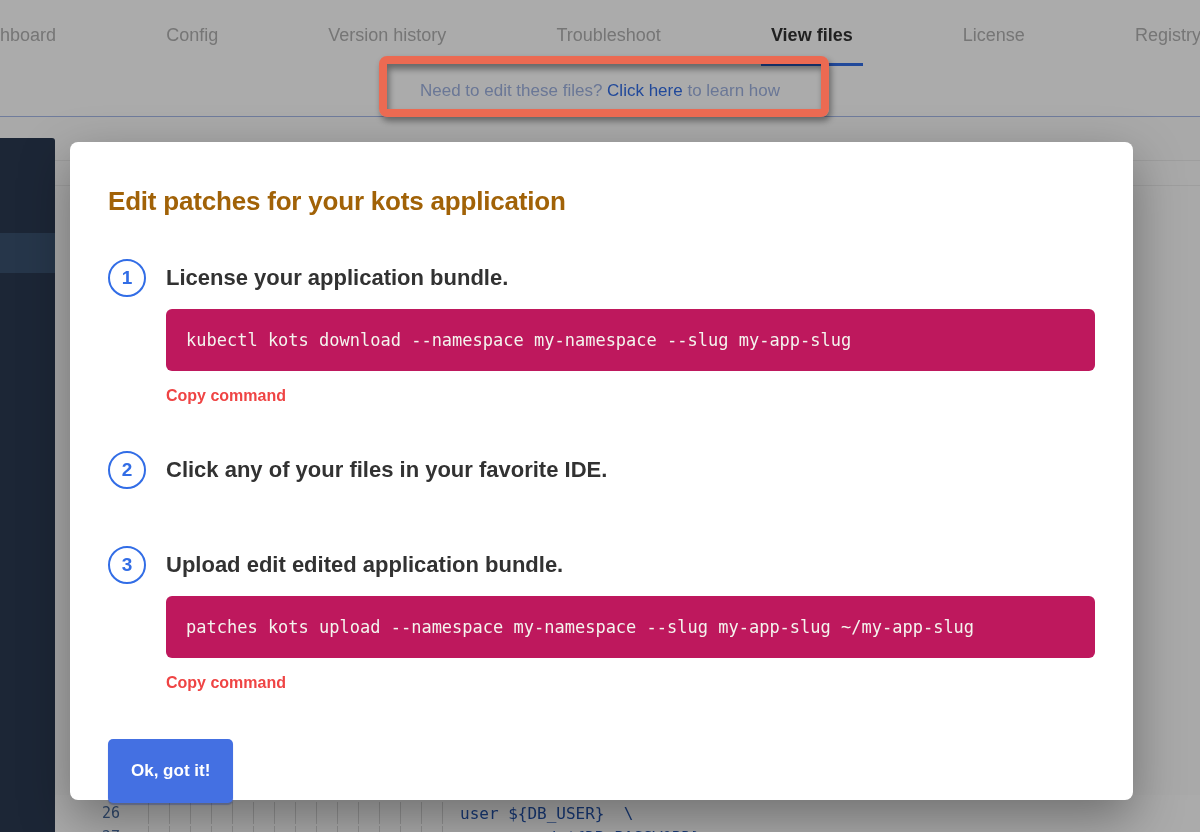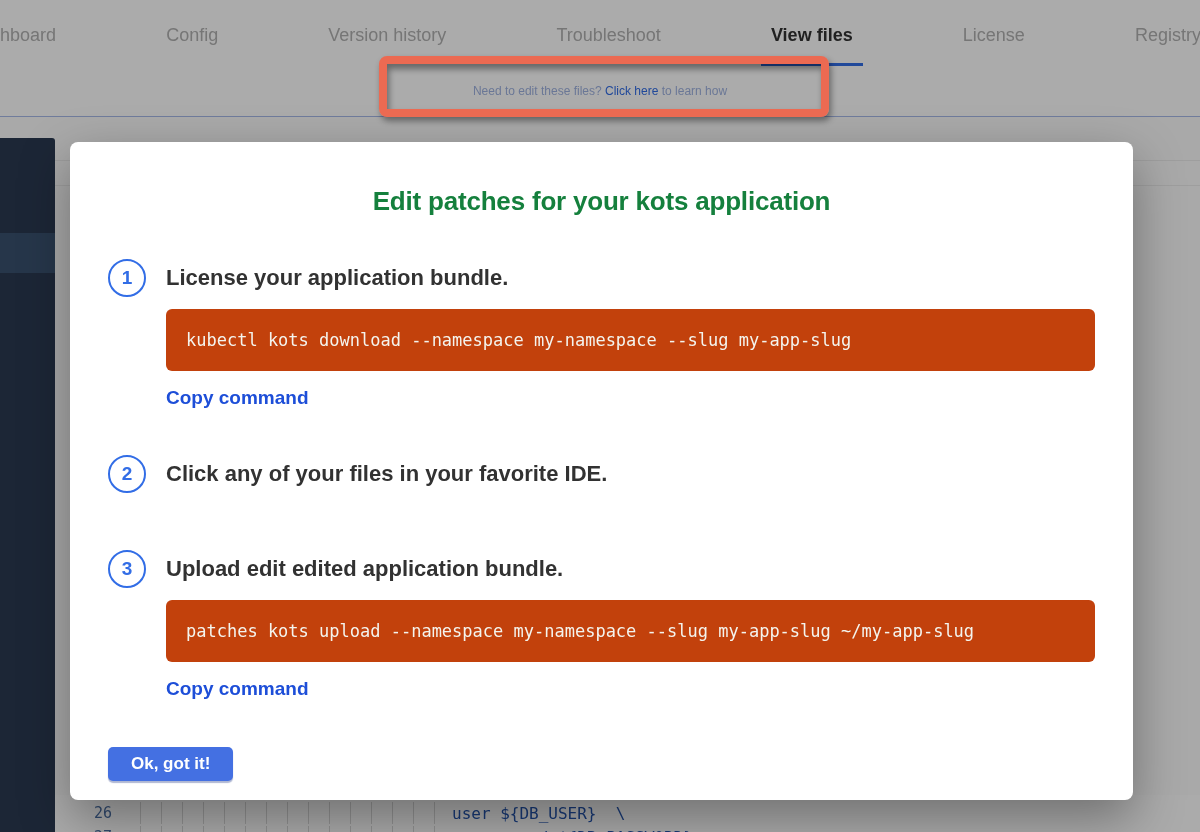--- a/index.html
+++ b/index.html
@@ -15,34 +15,34 @@
              padding:22px 10px 14px 10px; border-bottom:3px solid transparent;
              white-space:nowrap; cursor:pointer; }
   .nav-tab.first { margin-left:-42px; }
   .nav-tab.last  { margin-right:-78px; }
   .nav-tab.active { color:#323232; font-weight:700; border-bottom-color:#326de6; }
 
   
   .banner { position:absolute; left:0; top:66px; width:1200px; height:51px;
             background:#ffffff; border-bottom:1px solid #a7b9e9;
             display:flex; align-items:center; justify-content:center;
-            font-size:12px; color:#9fb2e0; z-index:1; white-space:pre; }
+            font-size:17px; color:#9fb2e0; z-index:1; white-space:pre; }
   .banner .link { color:#326de6; font-weight:400; cursor:pointer; }
 
   
   .content { position:absolute; left:0; top:117px; width:1200px; bottom:0;
              background:#fcfcfc; z-index:1; }
   .content .row-line { position:absolute; left:0; right:0; height:1px; background:#ececec; }
   .sidebar { position:absolute; left:0; top:21px; bottom:0; width:55px;
              background:#2a3951; border-radius:0 3px 0 0; }
   .sidebar .selected { position:absolute; left:0; top:95px; width:55px; height:40px;
              background:#3a516f; }
 
   .editor { position:absolute; left:55px; right:0; top:678px; bottom:0;
-            background:#ffffff; font-family:"DejaVu Sans Mono", monospace; }
+            background:#ffffff; font-family:"DejaVu Sans Mono", monospace;padding-left:8px; }
   .code-row { display:flex; align-items:center; height:22px; margin-top:2px; }
   .code-row:first-child { margin-top:7px; }
   .lnum { width:75px; text-align:right; padding-right:18px; color:#4a6fa5;
           font-size:15px; }
   .iguides { width:300px; align-self:stretch; margin-left:10px;
              background:repeating-linear-gradient(to right,#d9d9d9 0 1px,transparent 1px 21px); }
   .codetext { margin-left:12px; color:#2456b0; font-size:16px; white-space:pre; }
 
   
   .overlay { position:absolute; inset:0; background:rgba(0,0,0,0.33); z-index:50; }
@@ -51,36 +51,36 @@
   .annotation { position:absolute; left:379px; top:56px; width:450px; height:61px;
                 border:8px solid #ec6a52; border-radius:8px; z-index:200;
                 box-shadow: 2px 4px 6px rgba(0,0,0,.40), inset 2px 5px 6px rgba(0,0,0,.40);
                 pointer-events:none; }
 
   
   .modal { position:absolute; left:70px; top:142px; width:1063px; height:658px;
            background:#ffffff; border-radius:8px; z-index:100;
            box-shadow:0 18px 50px rgba(0,0,0,.35);
            padding:44px 38px 0 38px; }
-  .modal-title { font-size:26px; font-weight:700; color:#15803d;
-                 letter-spacing:-0.2px; margin-bottom:42px;text-align:center; }
+  .modal-title { font-size:26px; font-weight:700; color:#a16207;
+                 letter-spacing:-0.2px; margin-bottom:42px; }
   .step-head { display:flex; align-items:center; }
   .step-num { width:38px; height:38px; border:2px solid #326de6; border-radius:50%;
               color:#326de6; font-size:19px; font-weight:600; flex:0 0 38px;
               display:flex; align-items:center; justify-content:center; }
   .step-label { margin-left:20px; font-size:22px; font-weight:700; color:#323232; }
-  .codeblock { margin:12px 0 0 58px; width:929px; height:62px; background:#c2410c;
+  .codeblock { margin:12px 0 0 58px; width:929px; height:62px; background:#be185d;
                border-radius:6px; display:flex; align-items:center;
                padding-left:20px; color:#f4f4ee; font-size:17px;
                font-family:"DejaVu Sans Mono", monospace; white-space:pre; }
-  .copy-link { margin:16px 0 0 58px; display:inline-block; font-size:19px;
-               font-weight:700; color:#1d4ed8; cursor:pointer; }
+  .copy-link { margin:16px 0 0 58px; display:inline-block; font-size:16px;
+               font-weight:700; color:#ef4444; cursor:pointer; }
   .gap-a { height:46px; } .gap-b { height:57px; }
   .ok-btn { margin-top:47px; display:inline-block; background:#4470e2; color:#ffffff;
-            font-size:17px; font-weight:700; padding:7px 23px; border:none;
+            font-size:17px; font-weight:700; padding:22px 23px; border:none;
             border-radius:5px; cursor:pointer;
             box-shadow:0 2px 1px rgba(25,50,130,.35); }
 </style>
 </head>
 <body>
 
 <div class="stage">
 
   <nav class="nav">
     <div class="nav-tab first">Dashboard</div>

